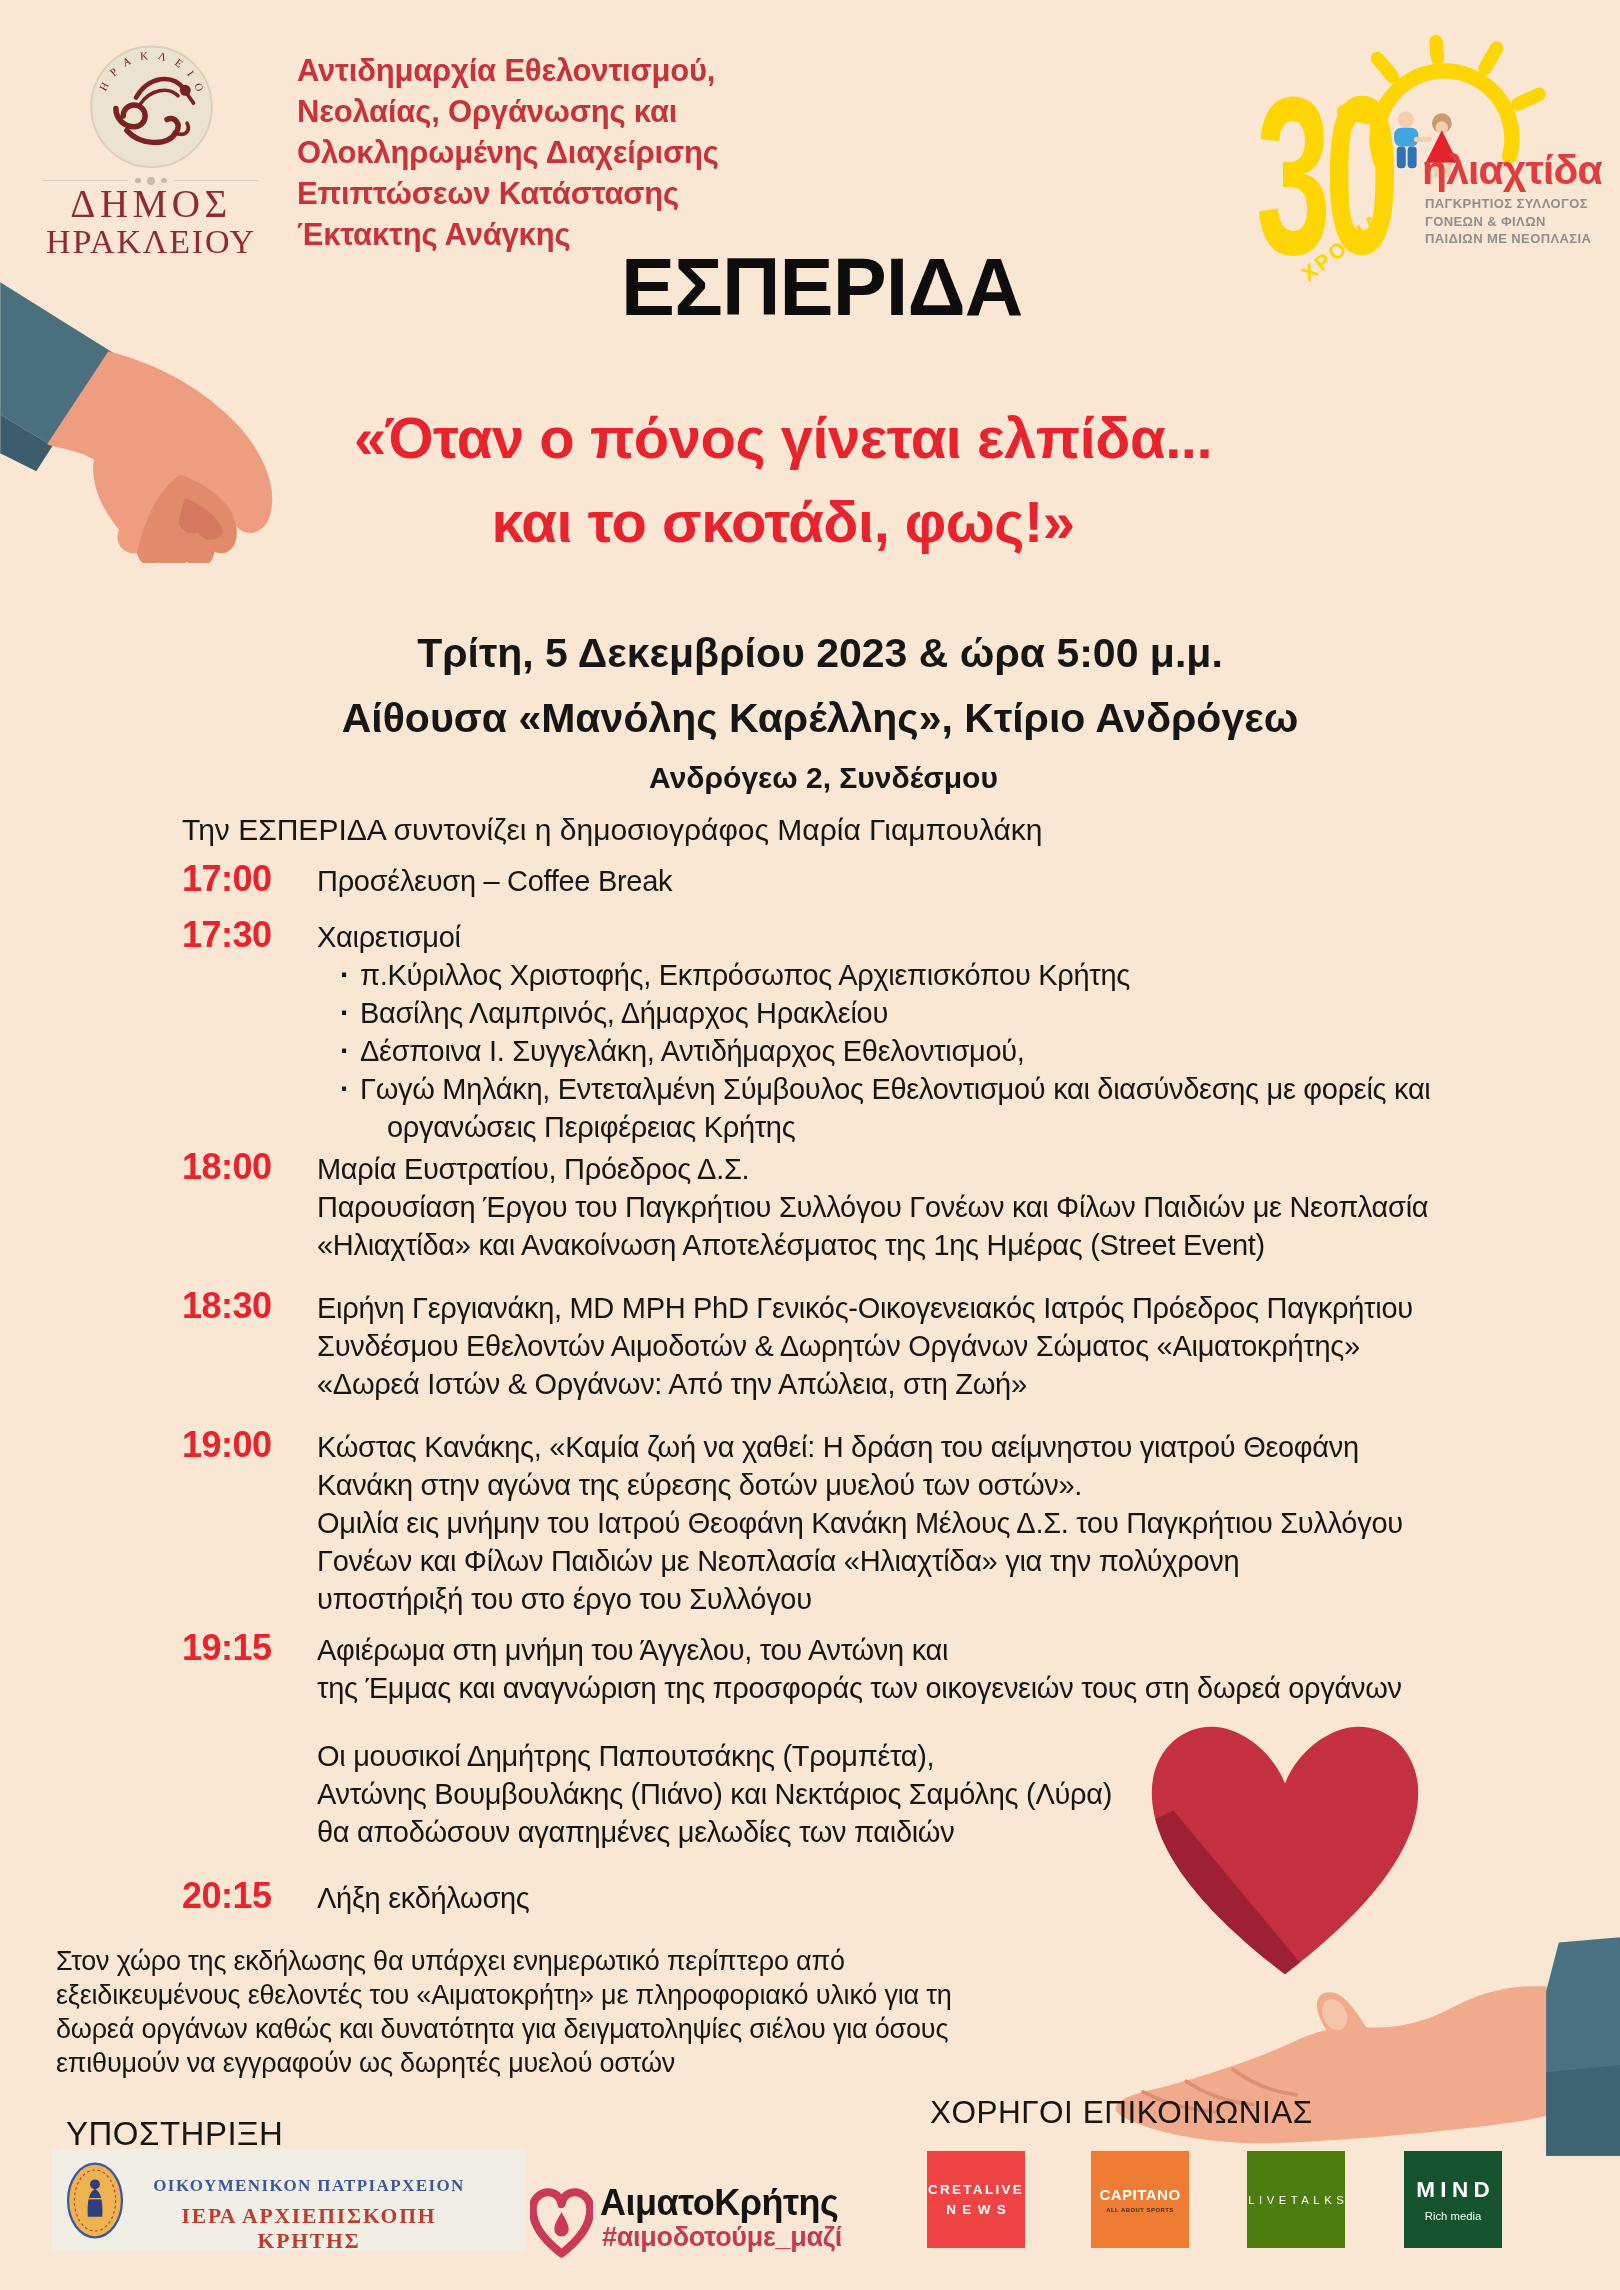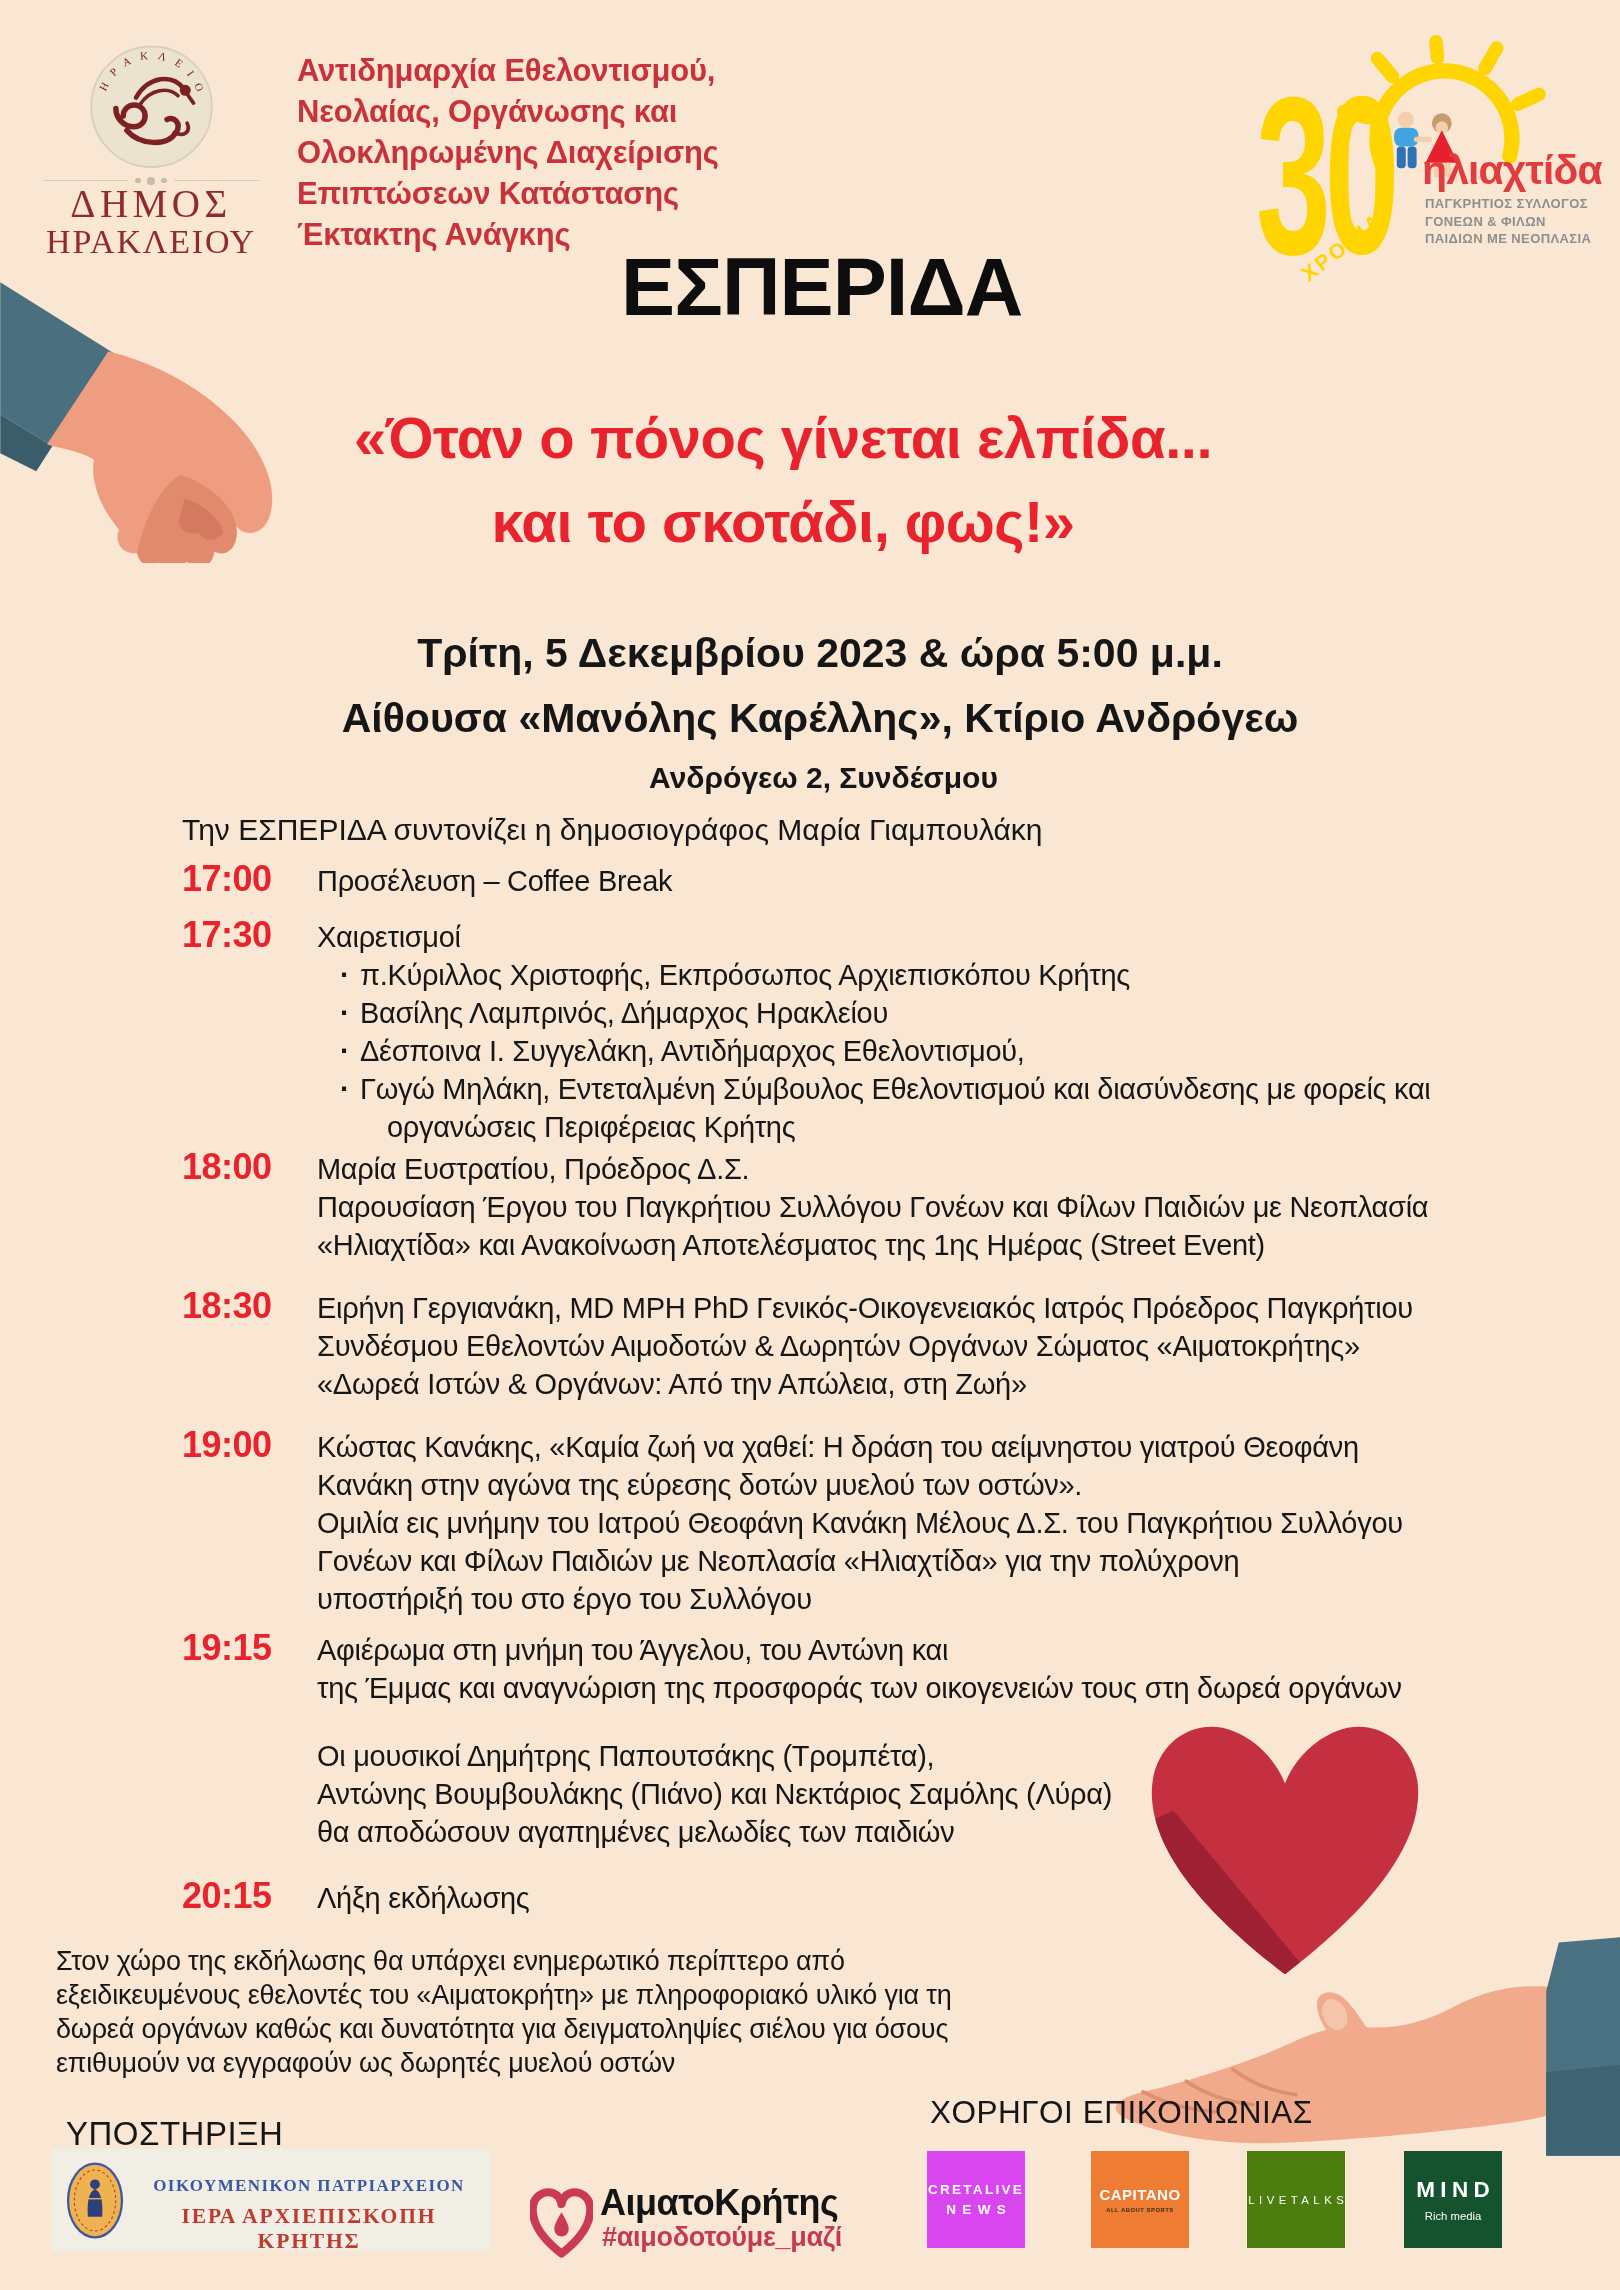--- a/index.html
+++ b/index.html
@@ -45,35 +45,35 @@
   .row{position:absolute;left:182px;width:1332px;}
   .row .time{position:absolute;left:0;top:-3.6px;font-size:36px;font-weight:700;color:#e8232d;letter-spacing:-0.5px;}
   .row .content{margin-left:135px;font-size:29px;line-height:38px;letter-spacing:-0.3px;}
   .row .content .b{margin-left:43px;position:relative;}
   .row .content .b::before{content:"·";position:absolute;left:-20px;top:0;font-weight:700;}
   .row .content .wrap{margin-left:70px;}
   .row .content .gap{height:30px;}
   
   .notes{left:56px;top:1944px;width:900px;font-size:27px;line-height:34px;letter-spacing:-0.2px;}
   .support-heading{left:50px;top:2115px;font-size:33px;letter-spacing:0.5px;margin-left:16px;}
-  .pat-banner{left:52px;top:2149px;width:439px;height:102px;background:#f1eee6;}
+  .pat-banner{left:52px;top:2149px;width:439px;height:102px;background:#f1eee6;padding-left:34px;}
   .pat-oval{position:absolute;left:14.4px;top:11.7px;}
   .pat-text{position:absolute;left:86px;top:0;width:342px;height:102px;text-align:center;
      font-family:"Liberation Serif", serif;}
   .pat-l1{margin-top:27px;font-size:17px;letter-spacing:1.4px;color:#3a57a0;font-weight:700;}
   .pat-l2{margin-top:8px;font-size:21.6px;letter-spacing:1.8px;color:#bf3b2e;font-weight:700;}
   .aima{left:530px;top:2182px;width:378px;height:81px;}
   .aima .heart{position:absolute;left:0;top:5.4px;}
   .aima .nm{position:absolute;left:70px;top:0;font-size:36px;font-weight:700;color:#141414;letter-spacing:-0.5px;}
   .aima .tag{position:absolute;left:72px;top:40px;font-size:27px;font-weight:700;color:#c43a53;letter-spacing:-0.3px;}
   
   .sponsors-heading{left:930px;top:2094px;font-size:31.5px;letter-spacing:0.5px;}
   .spbox{position:absolute;top:2151px;width:98px;height:97px;display:flex;flex-direction:column;
      align-items:center;justify-content:center;text-align:center;color:#fff;}
-  .sp1{left:927px;background:#d946ef;}
+  .sp1{left:927px;background:#ef4444;}
   .sp2{left:1091px;background:#ee7c33;}
   .sp3{left:1247px;background:#4d7c0f;}
   .sp4{left:1404px;background:#14532d;}
   .sp1 .nm{font-size:13.5px;font-weight:700;letter-spacing:2.3px;}
   .sp1 .sub{font-size:13.5px;font-weight:700;letter-spacing:6.3px;margin-top:5.4px;text-indent:6.3px;}
   .sp2 .nm{font-size:15px;font-weight:700;letter-spacing:0.5px;}
   .sp2 .sub{font-size:5.9px;font-weight:700;letter-spacing:0.5px;color:#3e2d12;margin-top:4.5px;}
   .sp3 .nm{font-size:11.3px;letter-spacing:4.5px;text-indent:4.5px;}
   .sp4 .nm{font-size:22.5px;font-weight:700;letter-spacing:5.4px;text-indent:5.4px;}
   .sp4 .sub{font-size:11.3px;margin-top:7.2px;}

